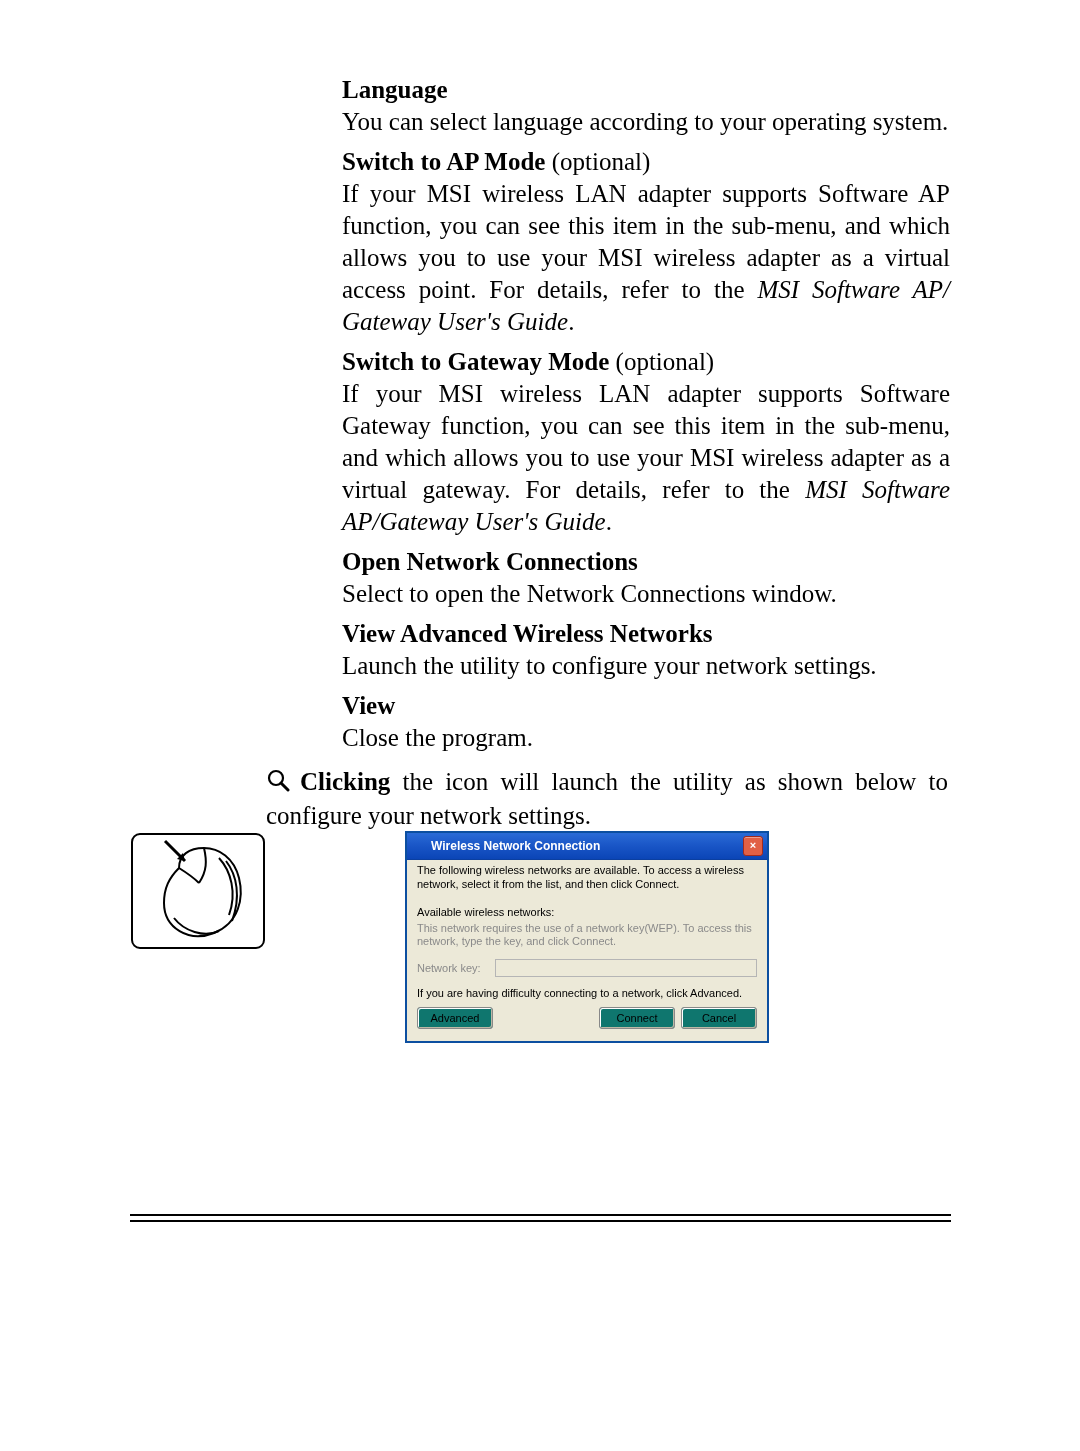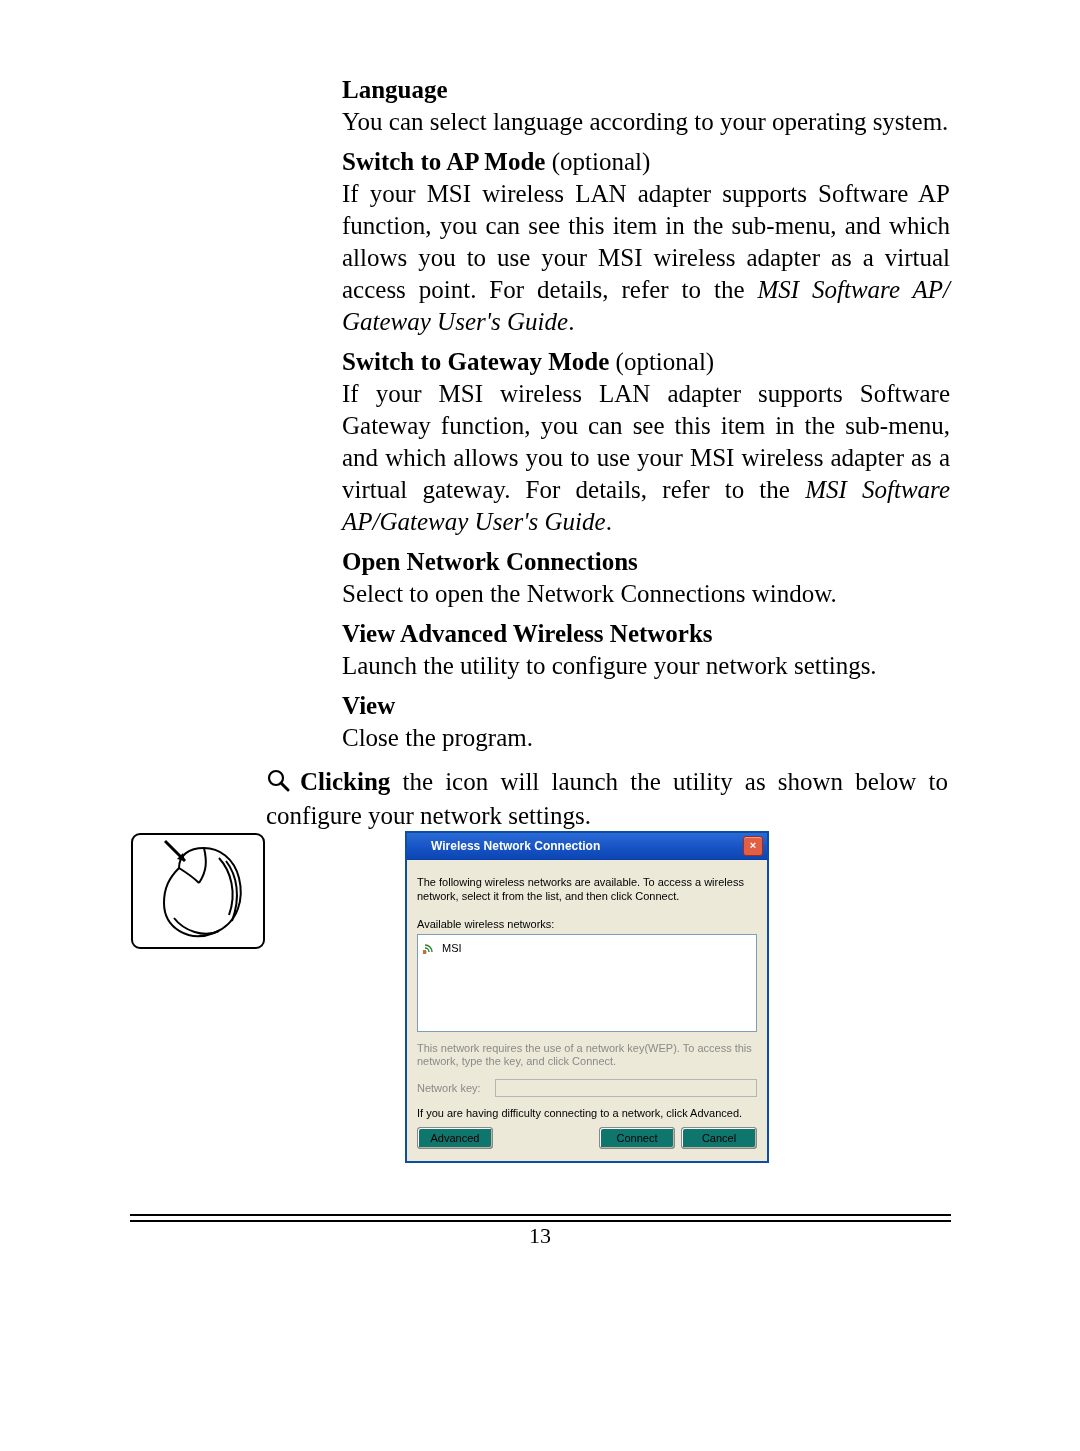--- a/index.html
+++ b/index.html
@@ -105,21 +105,21 @@
     border: 1px solid #a12a1e;
     border-radius: 3px;
     color: #fff;
     font-weight: bold;
     font-size: 11px;
     line-height: 16px;
     text-align: center;
     box-shadow: inset 0 1px 0 rgba(255,255,255,0.4);
   }
   .dialog .body {
-    padding: 16px 10px 12px 10px;
+    padding: 4px 10px 12px 10px;
   }
   .dialog .intro {
     font-size: 11px;
     line-height: 1.25;
     margin-bottom: 14px;
   }
   .dialog .label {
     font-size: 11px;
     margin-bottom: 4px;
   }
@@ -289,46 +289,32 @@
   <div class="dialog">
     <div class="titlebar">
       <span>Wireless Network Connection</span>
       <div class="close-btn">
         <span>×</span>
       </div>
     </div>
     <div class="body">
       <div class="intro">The following wireless networks are available. To access a wireless network, select it from the list, and then click Connect.</div>
       <div class="label">Available wireless networks:</div>
-      <div class="list">
-        <div class="item">
-          <span class="wifi-icon">
-            <svg viewBox="0 0 14 14">
-              <circle cx="3" cy="11" r="1.5" fill="#2b7f2b"></circle>
-              <path d="M3,7 A4,4 0 0 1 7,11" fill="none" stroke="#2b7f2b" stroke-width="1.4"></path>
-              <path d="M3,4 A7,7 0 0 1 10,11" fill="none" stroke="#2b7f2b" stroke-width="1.4"></path>
-              <rect x="1" y="9" width="3" height="4" fill="#c07030"></rect>
-            </svg>
-          </span>
-          <span>MSI</span>
-        </div>
-      </div>
       <div class="wep-note">This network requires the use of a network key(WEP). To access this network, type the key, and click Connect.</div>
       <div class="keyrow">
         <div class="keylabel">Network key:</div>
         <input type="text" disabled="" value="" style="">
       </div>
       <div class="advnote">If you are having difficulty connecting to a network, click Advanced.</div>
       <div class="buttons">
         <button type="button">Advanced</button>
         <span class="spacer"></span>
         <button type="button">Connect</button>
         <button type="button">Cancel</button>
       </div>
     </div>
   </div>
 
   <hr class="page-rule top">
   <hr class="page-rule bottom">
 
-  <div class="page-number">13</div>
 
 </div>
 
 </body></html>

